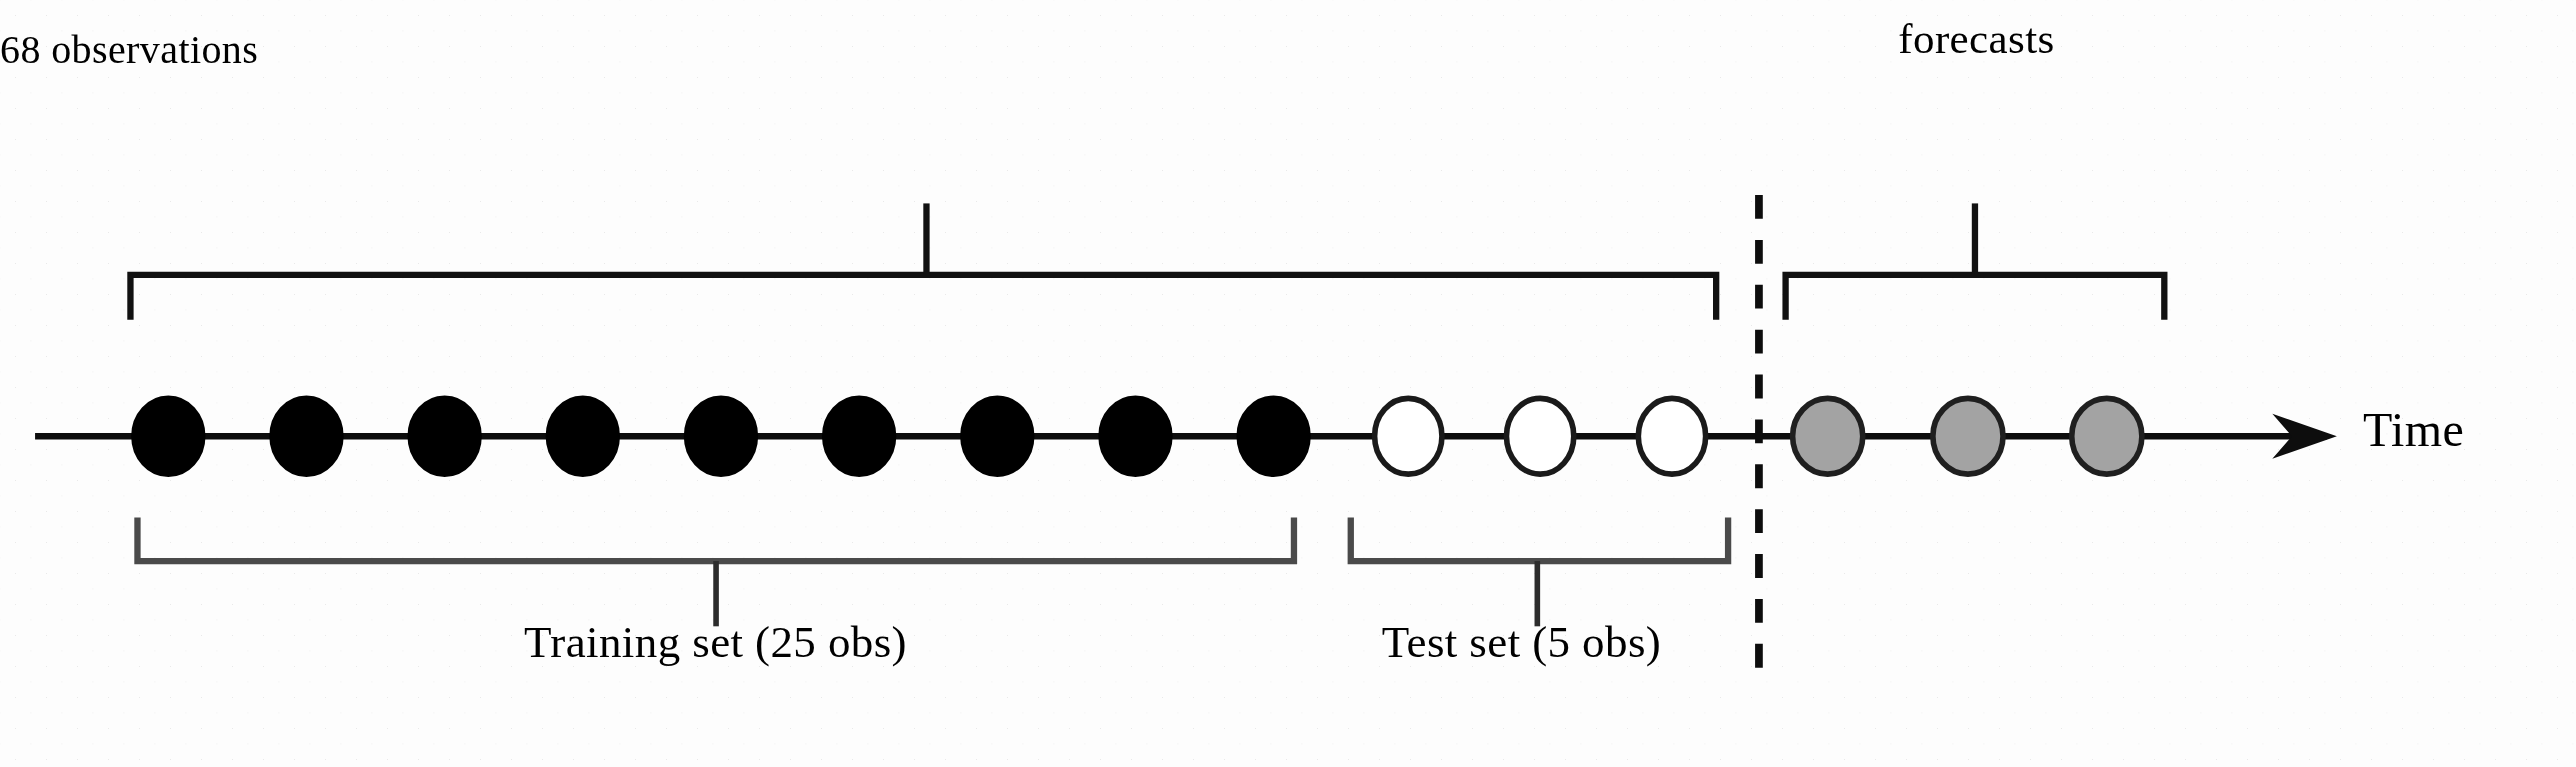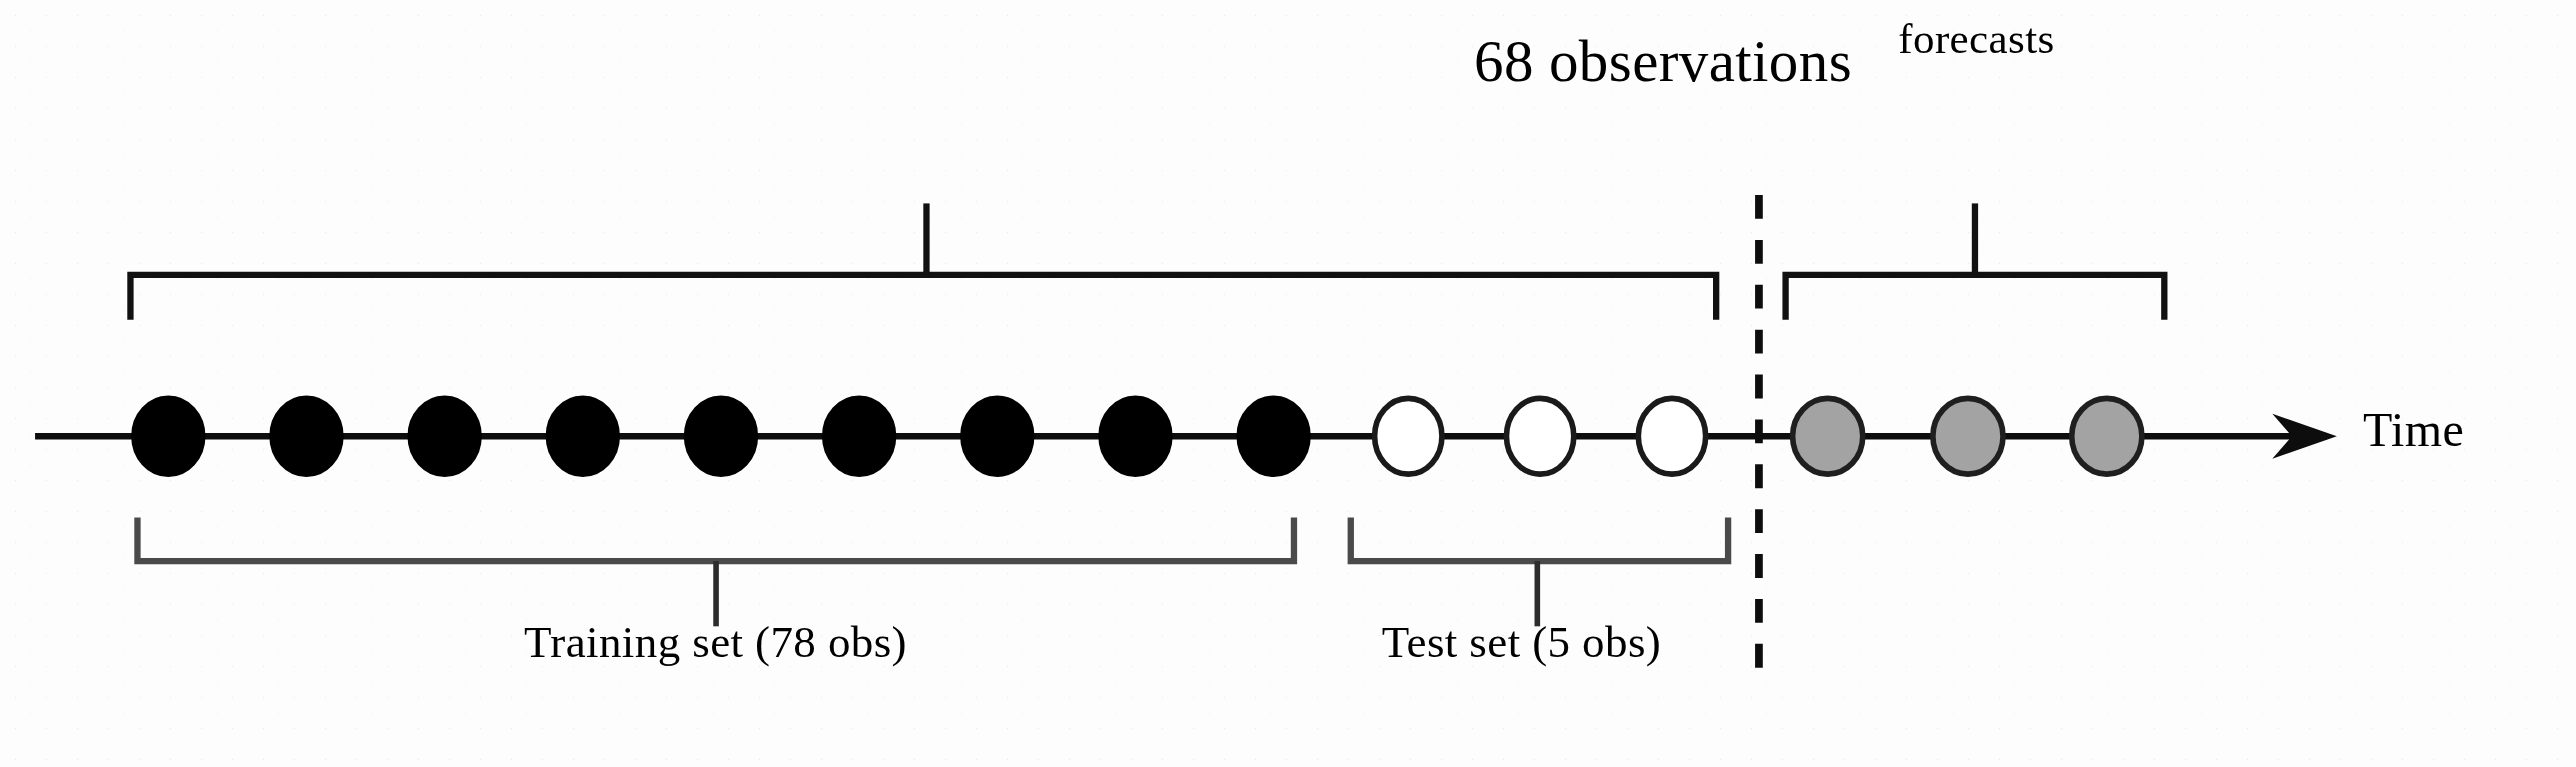--- a/index.html
+++ b/index.html
@@ -34,22 +34,22 @@
     color: #000000;
     font-family: "Liberation Serif", "DejaVu Serif", serif;
     white-space: nowrap;
     line-height: 1.12;
     letter-spacing: 0.4px;
   }
   #label-68-observations {
     left: 0;
     top: 28px;
     width: 1852px;
-    text-align: right;
-    font-size: 59px;
+    text-align: left;
+    font-size: 40px;
   }
   #label-forecasts {
     left: 1787px;
     top: 15.4px;
     width: 379px;
     text-align: center;
     font-size: 43px;
   }
   #label-forecasts .line1 { display: block; }
   #label-forecasts .line2 { display: block; }
@@ -132,20 +132,20 @@
     </g>
 
   </svg>
 
   <div class="lbl" id="label-68-observations">68 observations</div>
 
   <div class="lbl" id="label-forecasts">
     <span class="line2">forecasts</span>
   </div>
 
-  <div class="lbl" id="label-training-set">Training set (78 obs)</div>
+  <div class="lbl" id="label-training-set">Training set (25 obs)</div>
 
   <div class="lbl" id="label-test-set">Test set (5 obs)</div>
 
   <div class="lbl" id="label-time">Time</div>
 
 </div>
 
 
 </body></html>

